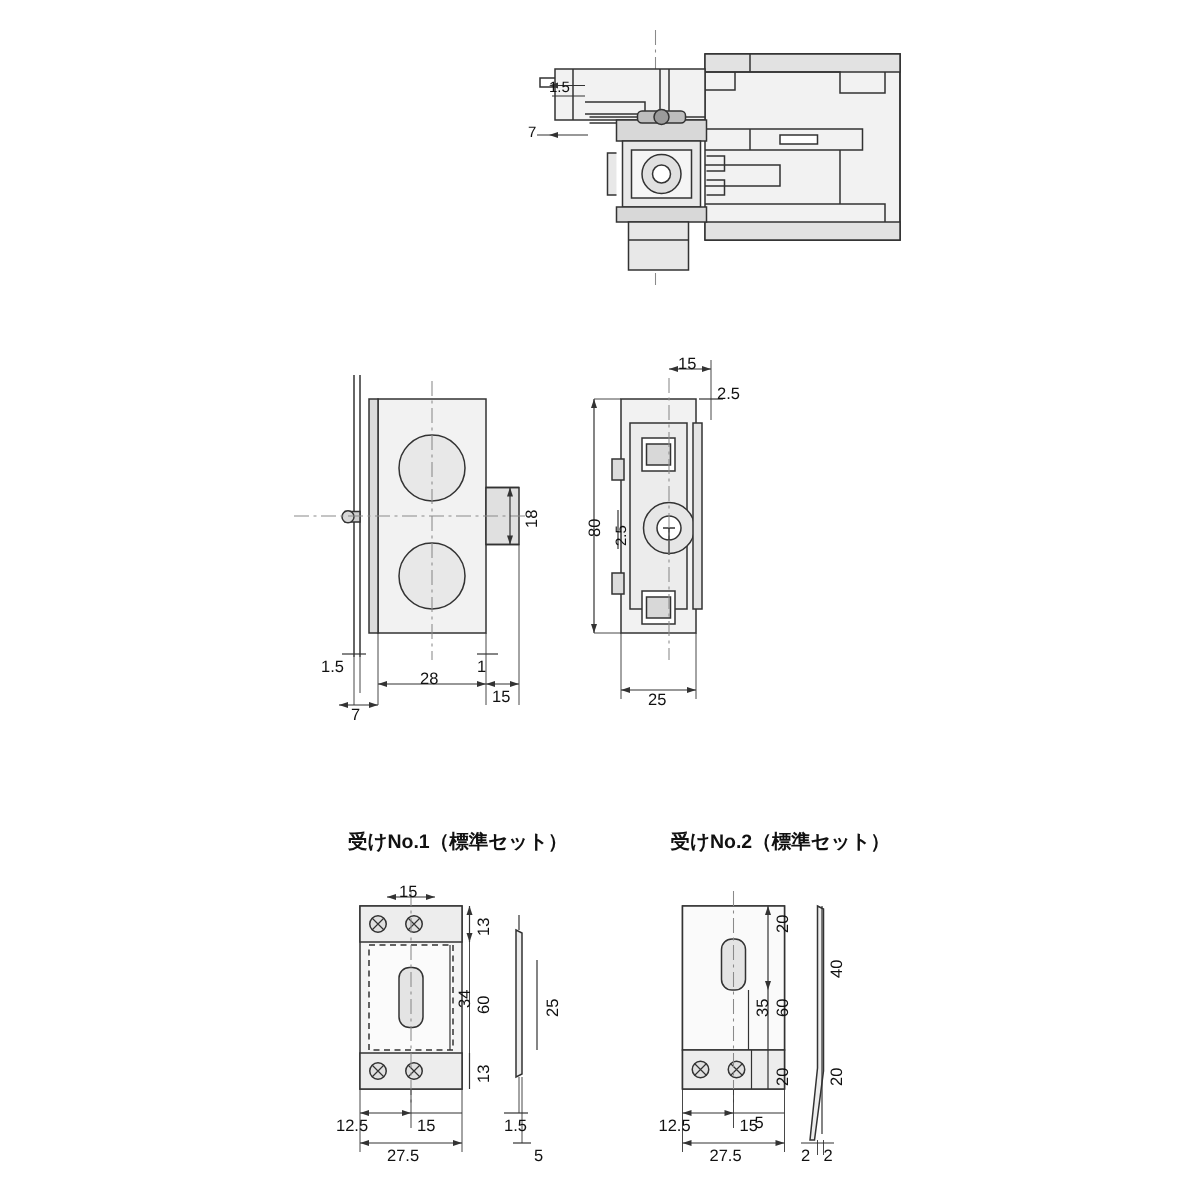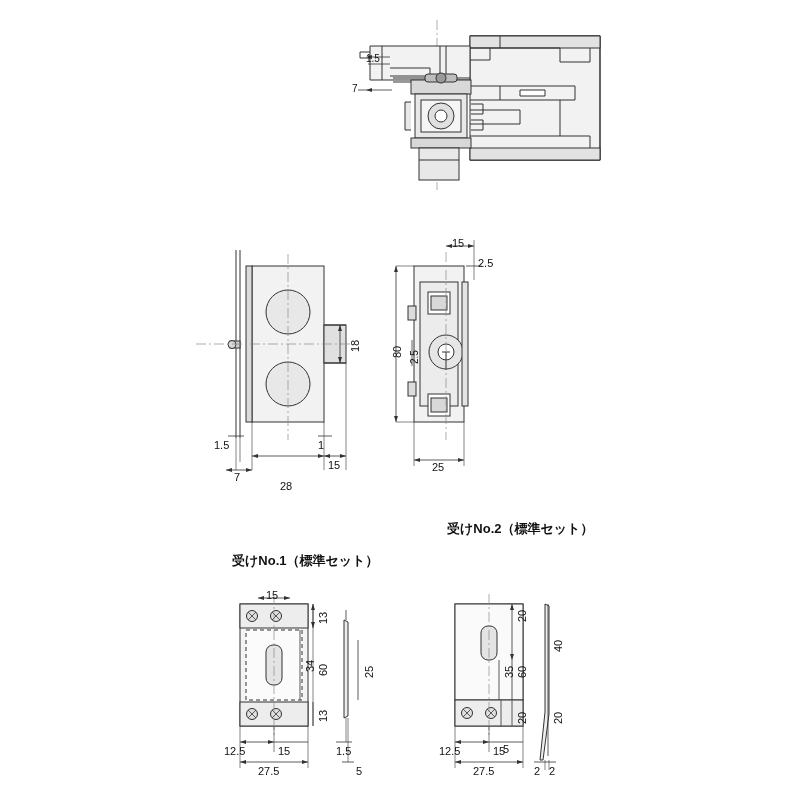--- a/index.html
+++ b/index.html
@@ -262,29 +262,29 @@
         <line x1="489" y1="742" x2="523" y2="742" stroke-width="0.8"></line>
         <line x1="455" y1="762" x2="523" y2="762" stroke-width="0.8"></line>
         <path d="M455 762 L461 760 L461 764 Z" fill="#333" stroke="none"></path>
         <path d="M523 762 L517 760 L517 764 Z" fill="#333" stroke="none"></path>
       </g>
 
     </g>
   </svg>
 
   <div class="cap" style="left:232px; top:552px;">受けNo.1（標準セット）</div>
-  <div class="cap" style="left:447px; top:520px;text-align:center;">受けNo.2（標準セット）</div>
+  <div class="cap" style="left:447px; top:552px;text-align:center;">受けNo.2（標準セット）</div>
 
   <div class="lbl small" style="left:366px; top:54px;">1.5</div>
   <div class="lbl small" style="left:352px; top:84px;">7</div>
 
   <div class="lbl rot" style="left:350px; top:352px;">18</div>
   <div class="lbl" style="left:214px; top:440px;">1.5</div>
   <div class="lbl" style="left:318px; top:440px;">1</div>
-  <div class="lbl" style="left:280px; top:481px;">28</div>
+  <div class="lbl" style="left:280px; top:448px;">28</div>
   <div class="lbl" style="left:328px; top:460px;">15</div>
   <div class="lbl" style="left:234px; top:472px;">7</div>
 
   <div class="lbl" style="left:452px; top:238px;">15</div>
   <div class="lbl" style="left:478px; top:258px;">2.5</div>
   <div class="lbl rot" style="left:392px; top:358px;">80</div>
   <div class="lbl small rot" style="left:410px; top:364px;">2.5</div>
   <div class="lbl" style="left:432px; top:462px;">25</div>
 
   <div class="lbl" style="left:266px; top:590px;">15</div>

